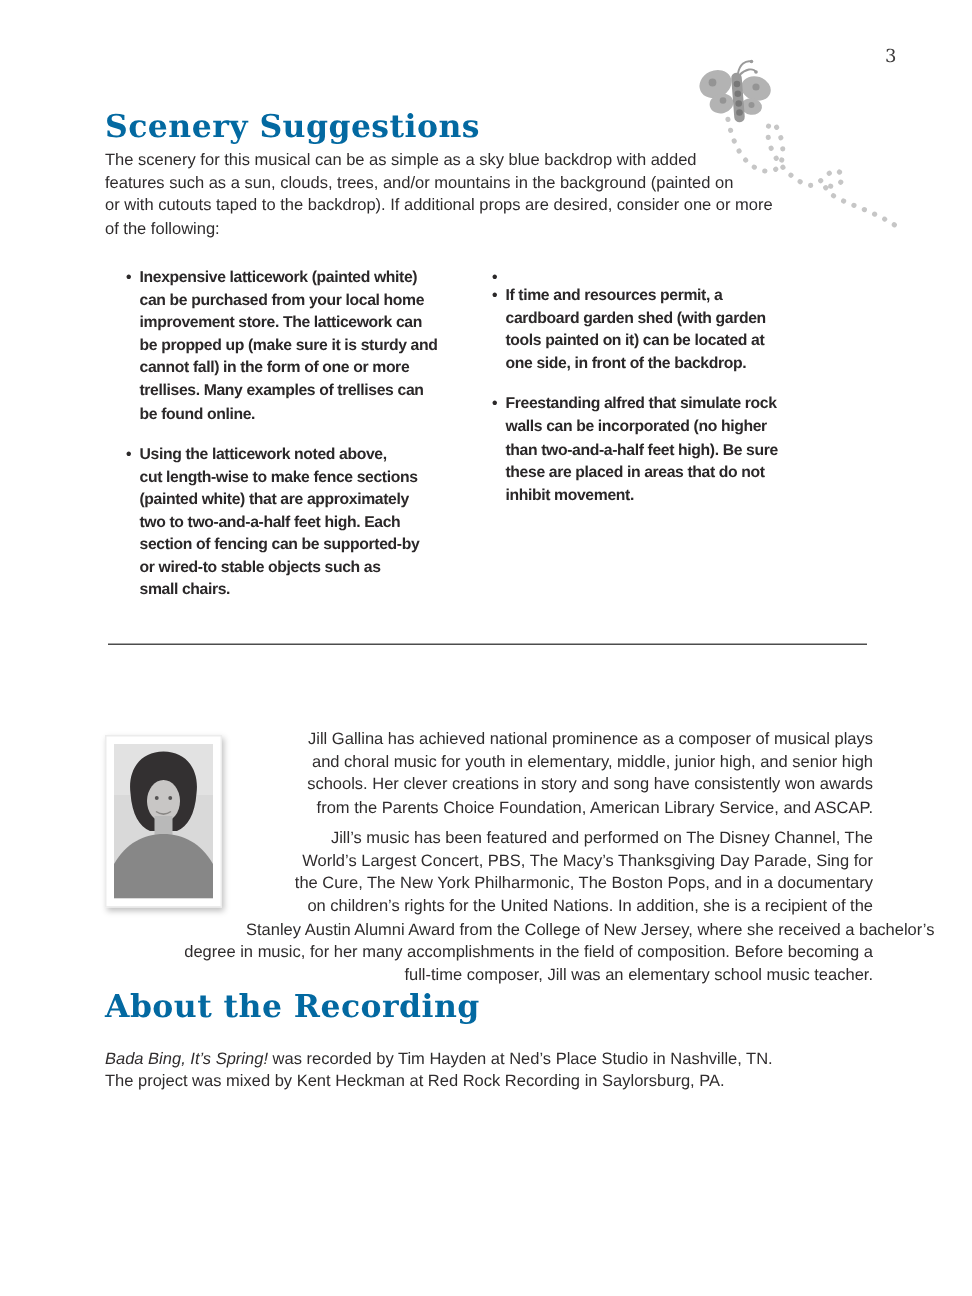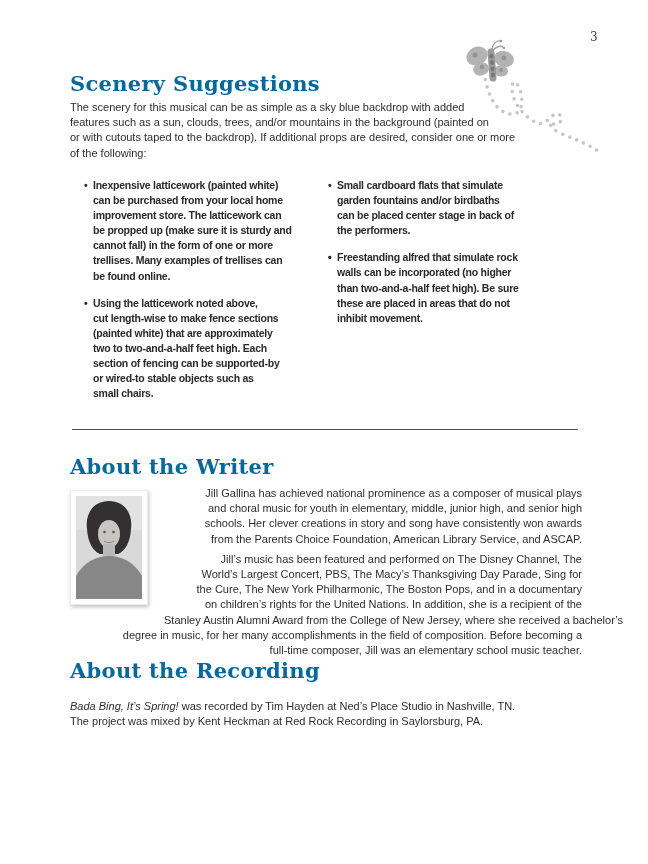--- a/index.html
+++ b/index.html
@@ -96,36 +96,35 @@
 be found online.</span></li>
       <li><span class="marker">•</span><span>Using the latticework noted above,
 cut length-wise to make fence sections
 (painted white) that are approximately
 two to two-and-a-half feet high. Each
 section of fencing can be supported-by
 or wired-to stable objects such as
 small chairs.</span></li>
     </ul>
     <ul>
-      <li><span class="marker">•</span><span>Small cardboard flats that simulate
-garden fountains and/or birdbaths
-can be placed center stage in back of
-the performers.</span></li>
       <li><span class="marker">•</span></li>
+      <li><span class="marker">•</span><span>If time and resources permit, a
+cardboard garden shed (with garden
+tools painted on it) can be located at
+one side, in front of the backdrop.</span></li>
       <li><span class="marker">•</span><span>Freestanding alfred that simulate rock
 walls can be incorporated (no higher
 than two-and-a-half feet high). Be sure
 these are placed in areas that do not
 inhibit movement.</span></li>
     </ul>
   </div>
 
   <div class="divider"></div>
 
-  <h2 id="writer-title">About the Writer</h2>
 
   <div class="writer-block">
     <div class="photo-frame">
       <svg width="66" height="103" viewBox="0 0 66 103">
         <rect x="0" y="0" width="66" height="103" fill="#d9d9d9"></rect>
         <rect x="0" y="0" width="66" height="34" fill="#e2e2e2"></rect>
 
         <path d="M33,5 C17,5 9,18 11,33 C12,47 17,55 24,58 L42,58 C49,55 54,47 55,33 C57,18 49,5 33,5 Z" fill="#333031"></path>
 
         <ellipse cx="33" cy="38" rx="11" ry="14" fill="#c8c6c5"></ellipse>

